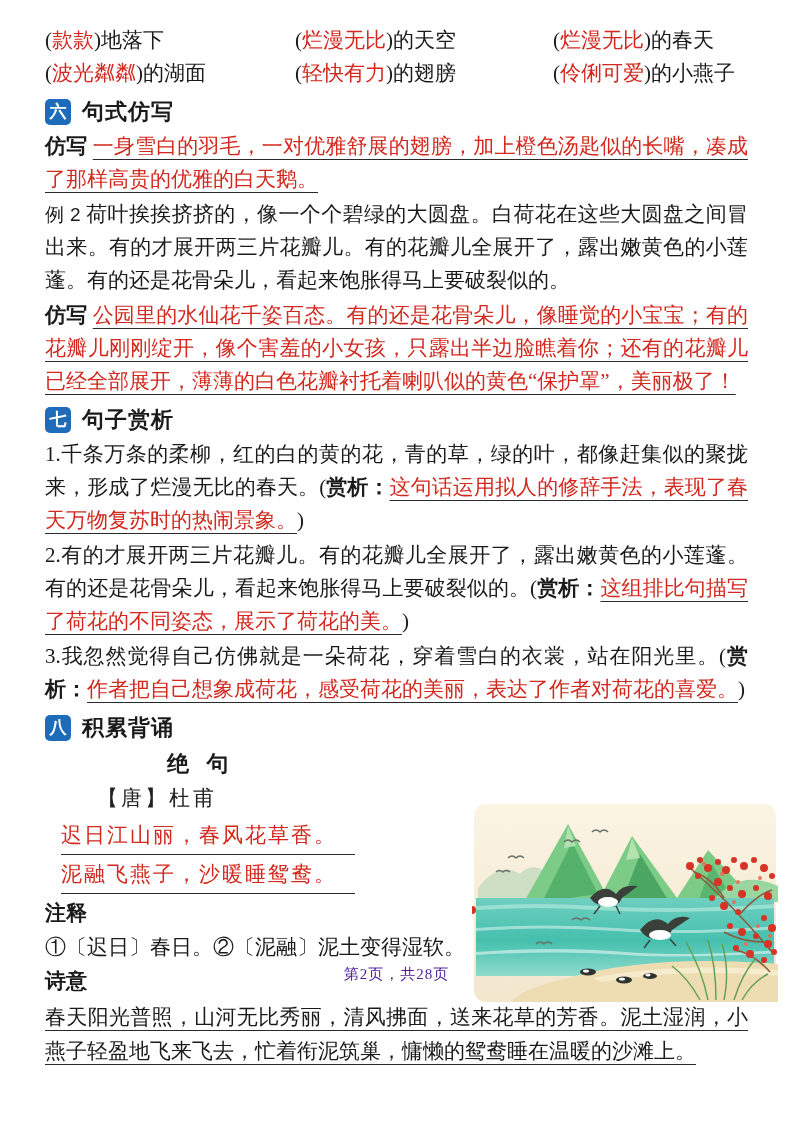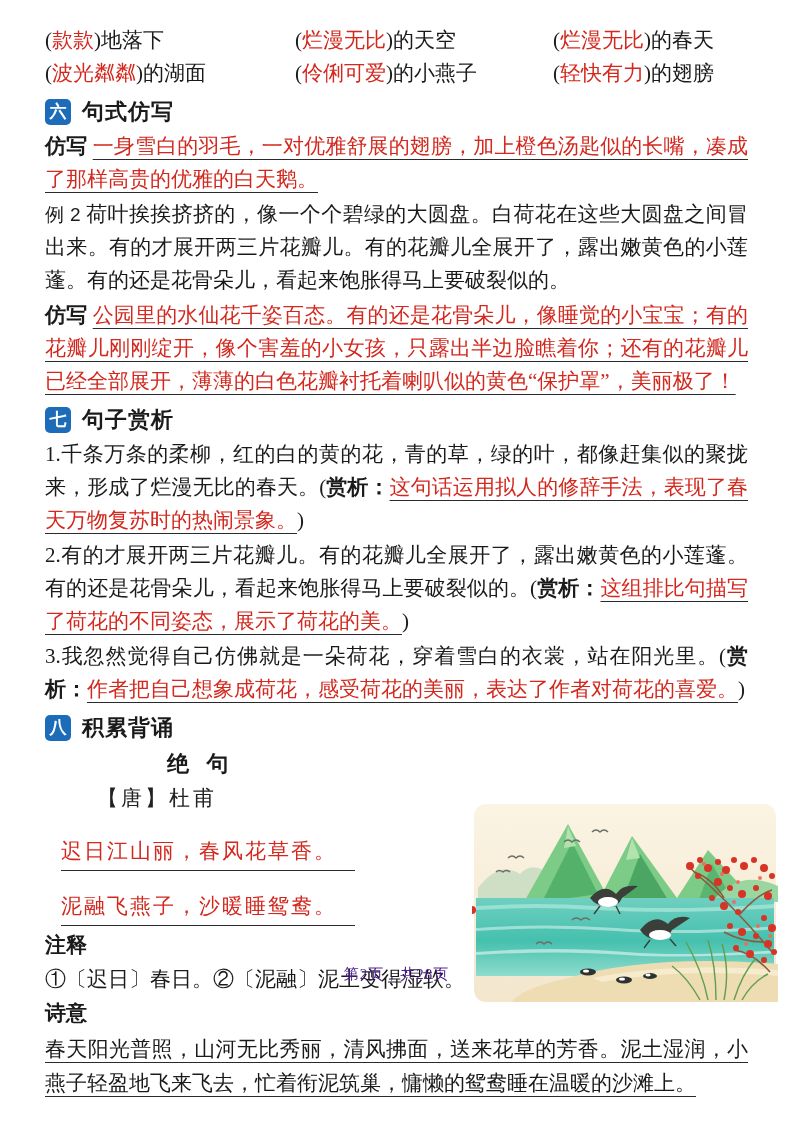--- a/index.html
+++ b/index.html
@@ -36,21 +36,21 @@
 
   p.ln{margin:2px 0;line-height:33px;text-align:justify;}
   .lbl{font-weight:bold;}
   .num{font-family:"Liberation Sans","DejaVu Sans",sans-serif;font-size:19px;}
 
   
   .poem-wrap{position:relative;}
   .poem-title{font-weight:bold;font-size:22px;margin:4px 0 2px 122px;line-height:33px;letter-spacing:6px;}
   .poem-author{margin:0 0 4px 52px;line-height:32px;letter-spacing:3px;color:#222;}
   .poem-line{
-    display:inline-block;color:#d2281e;margin:18px 0 2px 16px;line-height:30px;
+    display:inline-block;color:#d2281e;margin:2px 0 2px 16px;line-height:30px;
     border-bottom:1.6px solid #2a2a2a;padding:0 18px 4px 0;letter-spacing:2px;
   }
   .notes-label,.meaning-label{font-weight:bold;line-height:33px;margin:1px 0;}
   .notes-line{line-height:33px;margin:1px 0;}
   .meaning-text{line-height:34px;margin:2px 0;text-align:justify;}
 
   .illustration{
     position:absolute;left:472px;top:802px;width:306px;height:202px;
   }
 
@@ -62,22 +62,22 @@
 </head>
 <body>
 
 <div class="page">
 
   <div class="word-grid">
     <div class="word-cell"><span>(</span><span class="ans">款款</span><span>)地落下</span></div>
     <div class="word-cell"><span>(</span><span class="ans">烂漫无比</span><span>)的天空</span></div>
     <div class="word-cell"><span>(</span><span class="ans">烂漫无比</span><span>)的春天</span></div>
     <div class="word-cell"><span>(</span><span class="ans">波光粼粼</span><span>)的湖面</span></div>
+    <div class="word-cell"><span>(</span><span class="ans">轻快有力</span><span>)的翅膀</span></div>
     <div class="word-cell"><span>(</span><span class="ans">伶俐可爱</span><span>)的小燕子</span></div>
-    <div class="word-cell"><span>(</span><span class="ans">轻快有力</span><span>)的翅膀</span></div>
   </div>
 
   <div class="sec-h">
     <div class="badge">六</div>
     <div class="sec-title">句式仿写</div>
   </div>
 
 
   <p class="ln"><span class="lbl">仿写</span>&nbsp;<span class="ans ul">一身雪白的羽毛，一对优雅舒展的翅膀，加上橙色汤匙似的长嘴，凑成了那样高贵的优雅的白天鹅。</span></p>
 

